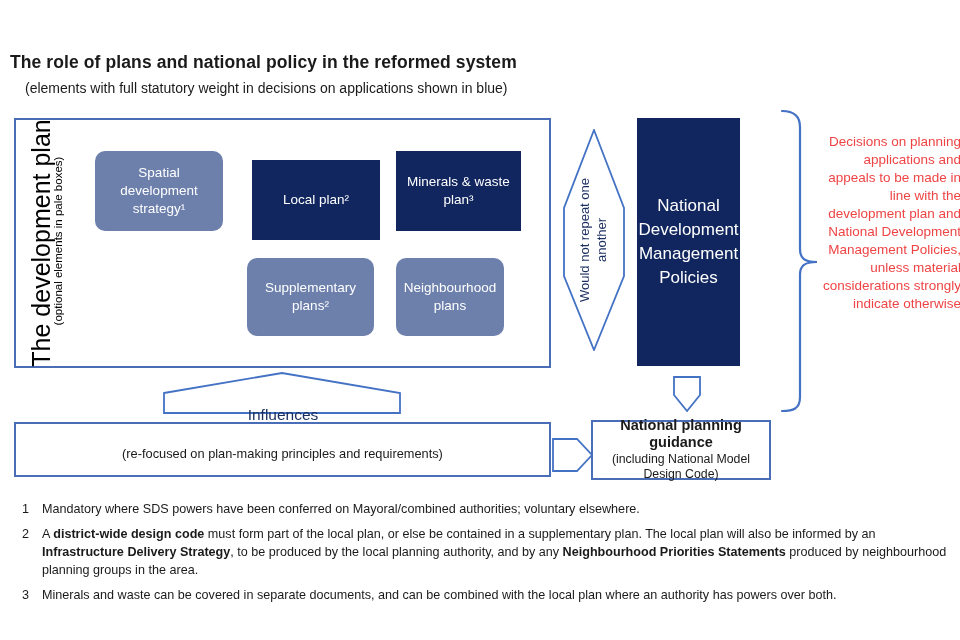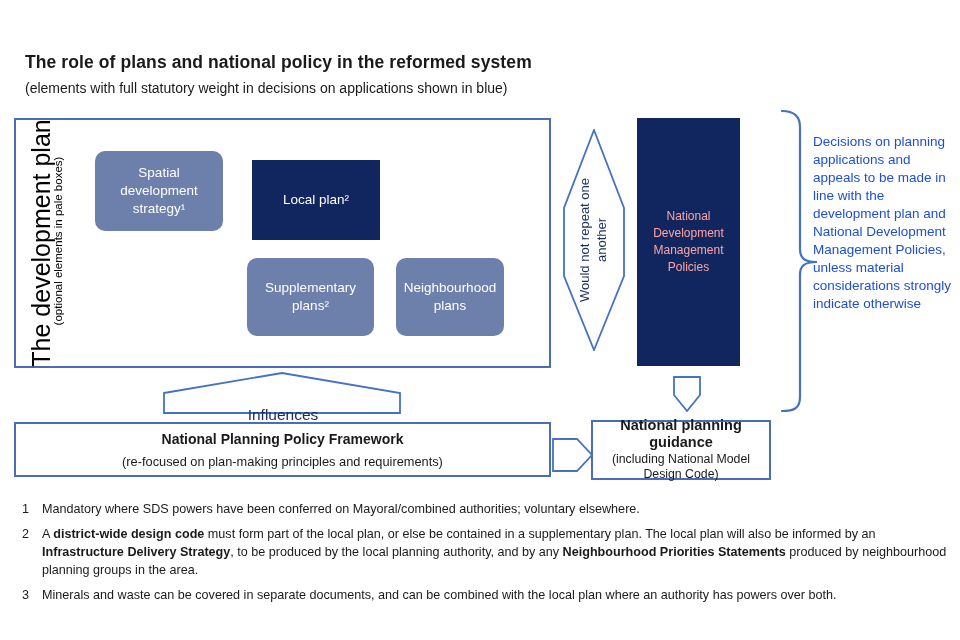--- a/index.html
+++ b/index.html
@@ -9,21 +9,21 @@
     --border-blue:#4a6db8;
     --label-navy:#1a2d5f;
     --text-black:#1a1a1a;
   }
   *{margin:0;padding:0;box-sizing:border-box;}
   html,body{width:960px;height:640px;background:#fff;overflow:hidden;
     font-family:"Liberation Sans",sans-serif;color:var(--text-black);}
   .canvas{position:relative;width:960px;height:640px;background:#fff;}
   .abs{position:absolute;}
 
-  .page-title{left:25px;top:52px;font-size:17.5px;font-weight:700;letter-spacing:.1px;}
+  .page-title{left:10px;top:52px;font-size:17.5px;font-weight:700;letter-spacing:.1px;}
   .page-subtitle{left:25px;top:80px;font-size:14px;}
 
   .dev-box{left:14px;top:118px;width:537px;height:250px;border:2px solid var(--border-blue);background:#fff;}
   .vlabel{left:41px;top:243px;transform:translate(-50%,-50%) rotate(-90deg);
     white-space:nowrap;font-size:25px;color:#000;}
   .vsublabel{left:58px;top:241px;transform:translate(-50%,-50%) rotate(-90deg);
     white-space:nowrap;font-size:11.5px;color:#000;}
 
   .plan-box{display:flex;align-items:center;justify-content:center;text-align:center;
     color:#fff;font-size:13.5px;line-height:1.35;padding:4px;}
@@ -37,28 +37,28 @@
 
   .shape-outline{fill:#fff;stroke:var(--outline-blue);stroke-width:1.8;}
   .brace-path{fill:none;stroke:var(--outline-blue);stroke-width:2.2;stroke-linecap:round;}
 
   .hex-svg{left:563px;top:129px;}
   .hex-label{left:594px;top:240px;transform:translate(-50%,-50%) rotate(-90deg);
     width:140px;text-align:center;font-size:13px;line-height:1.3;color:var(--label-navy);}
 
   .ndmp-box{left:637px;top:118px;width:103px;height:248px;background:var(--dark-navy);
     display:flex;align-items:center;justify-content:center;text-align:center;
-    color:#fca5a5;font-size:12px;line-height:1.4;padding:6px;}
+    color:#ffffff;font-size:17px;line-height:1.4;padding:6px;}
 
   .down-arrow-svg{left:673px;top:376px;}
   .right-arrow-svg{left:552px;top:438px;}
 
   .brace-svg{left:779px;top:109px;}
-  .decisions-text{left:813px;top:133px;width:148px;text-align:left;
-    font-size:13.5px;line-height:18px;color:#1d4ed8;}
+  .decisions-text{left:813px;top:133px;width:148px;text-align:right;
+    font-size:13.5px;line-height:18px;color:#ef4444;}
 
   .influences-svg{left:163px;top:372px;}
   .influences-label{left:283px;top:415px;transform:translate(-50%,-50%);
     font-size:15.5px;color:var(--label-navy);}
 
   .nppf-box{left:14px;top:422px;width:537px;height:55px;border:2px solid var(--border-blue);
     background:#fff;display:flex;flex-direction:column;align-items:center;justify-content:center;}
   .nppf-title{font-size:14px;font-weight:700;}
   .nppf-sub{font-size:12.8px;margin-top:7px;}
 
@@ -81,20 +81,21 @@
 
   <div class="abs page-title">The role of plans and national policy in the reformed system</div>
   <div class="abs page-subtitle">(elements with full statutory weight in decisions on applications shown in blue)</div>
 
   <div class="abs dev-box"></div>
   <div class="abs vlabel">The development plan</div>
   <div class="abs vsublabel">(optional elements in pale boxes)</div>
 
   <div class="abs plan-box pale box-sds">Spatial development strategy¹</div>
   <div class="abs plan-box dark box-local">Local plan²</div>
+  <div class="abs plan-box dark box-minerals">Minerals &amp; waste plan³</div>
   <div class="abs plan-box pale box-supp">Supplementary plans²</div>
   <div class="abs plan-box pale box-neigh">Neighbourhood plans</div>
 
   <svg class="abs hex-svg" width="62" height="222">
     <polygon class="shape-outline" points="31,1 61,79 61,147 31,221 1,147 1,79"></polygon>
   </svg>
   <div class="abs hex-label">Would not repeat one another</div>
 
   <div class="abs ndmp-box">National Development Management Policies</div>
 
@@ -107,21 +108,20 @@
   </svg>
 
   <div class="abs decisions-text">Decisions on planning applications and appeals to be made in line with the development plan and National Development Management Policies, unless material considerations strongly indicate otherwise</div>
 
   <svg class="abs influences-svg" width="238" height="42">
     <polygon class="shape-outline" points="1,21 119,1 237,21 237,41 1,41"></polygon>
   </svg>
   <div class="abs influences-label">Influences</div>
 
   <div class="abs nppf-box">
-    <div class="nppf-title">National Planning Policy Framework</div>
     <div class="nppf-sub">(re-focused on plan-making principles and requirements)</div>
   </div>
 
   <svg class="abs right-arrow-svg" width="42" height="34">
     <polygon class="shape-outline" points="1,1 25,1 40,17 25,33 1,33"></polygon>
   </svg>
 
   <div class="abs guidance-box">
     <div class="guidance-title">National planning guidance</div>
     <div class="guidance-sub">(including National Model Design Code)</div>

